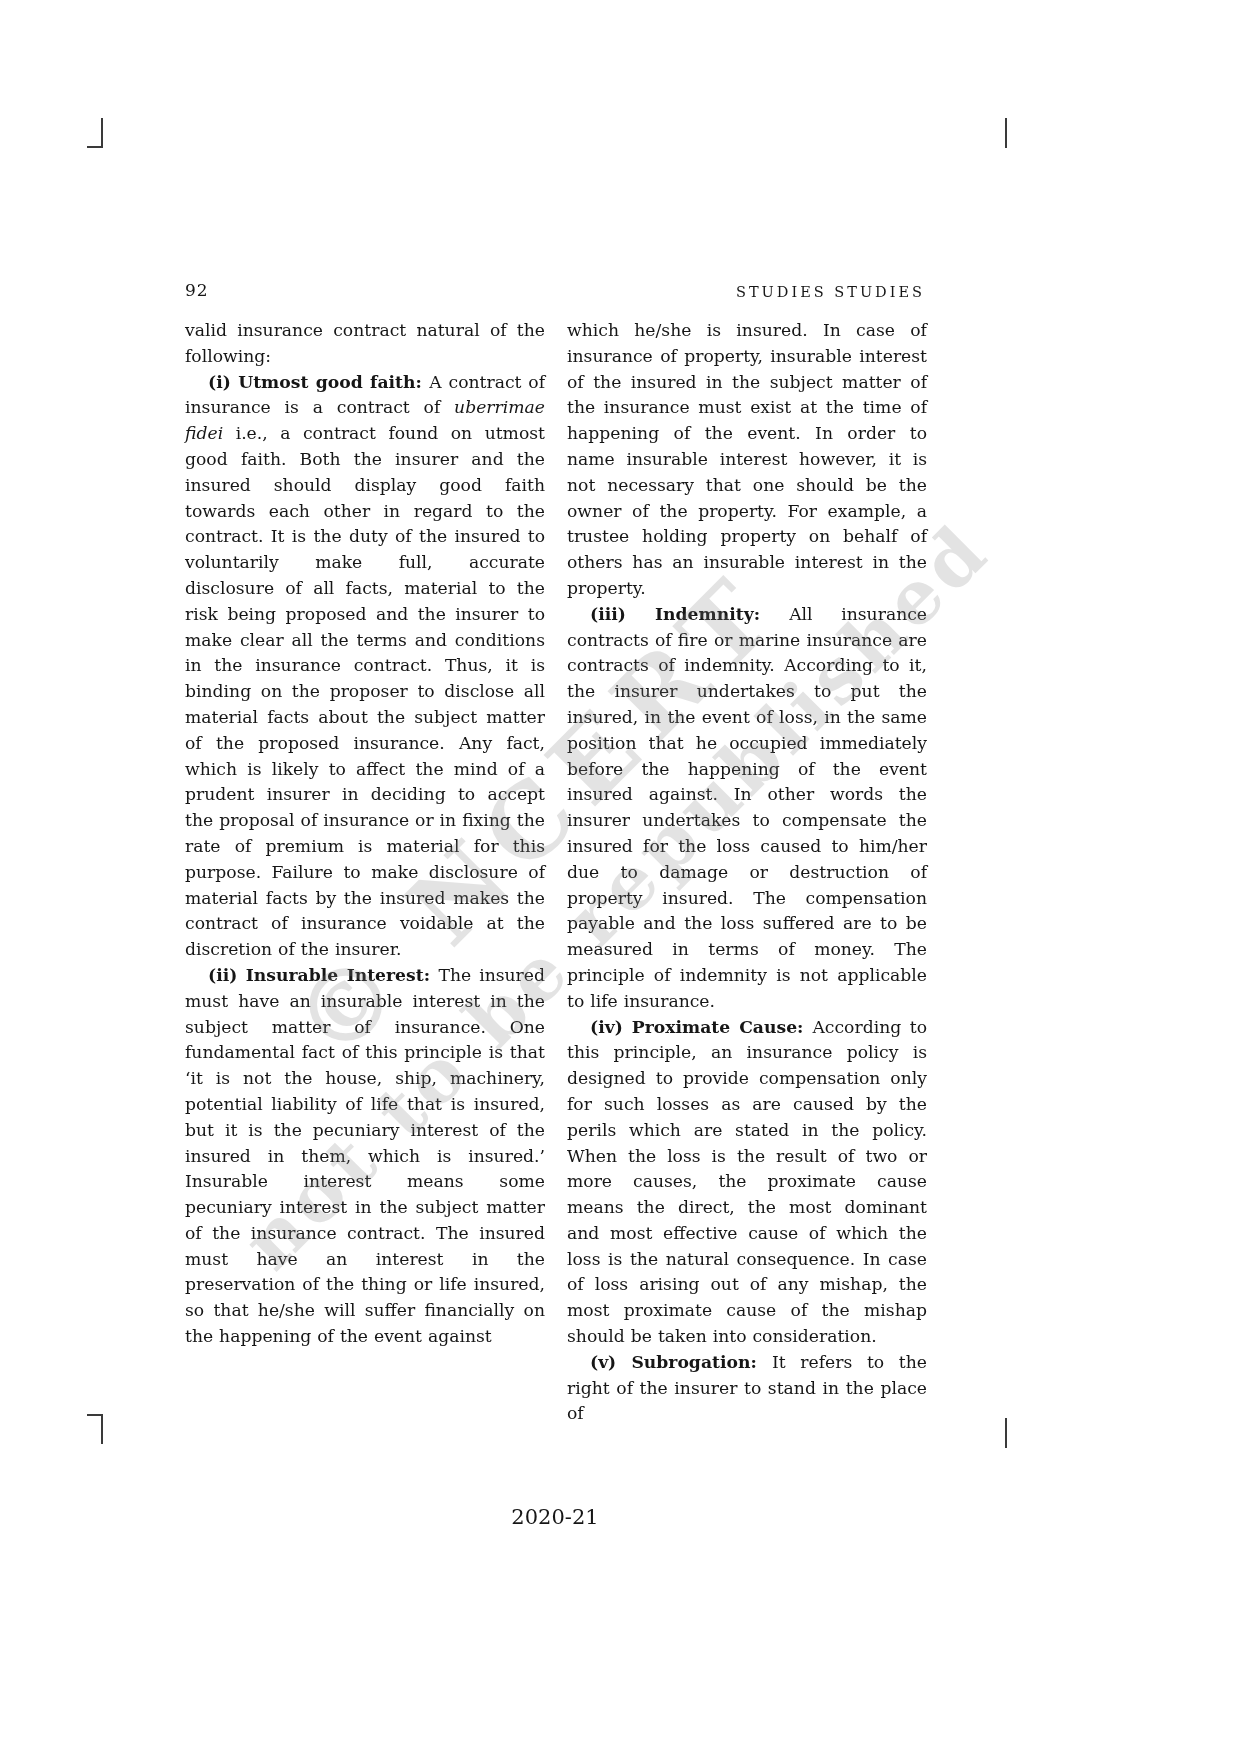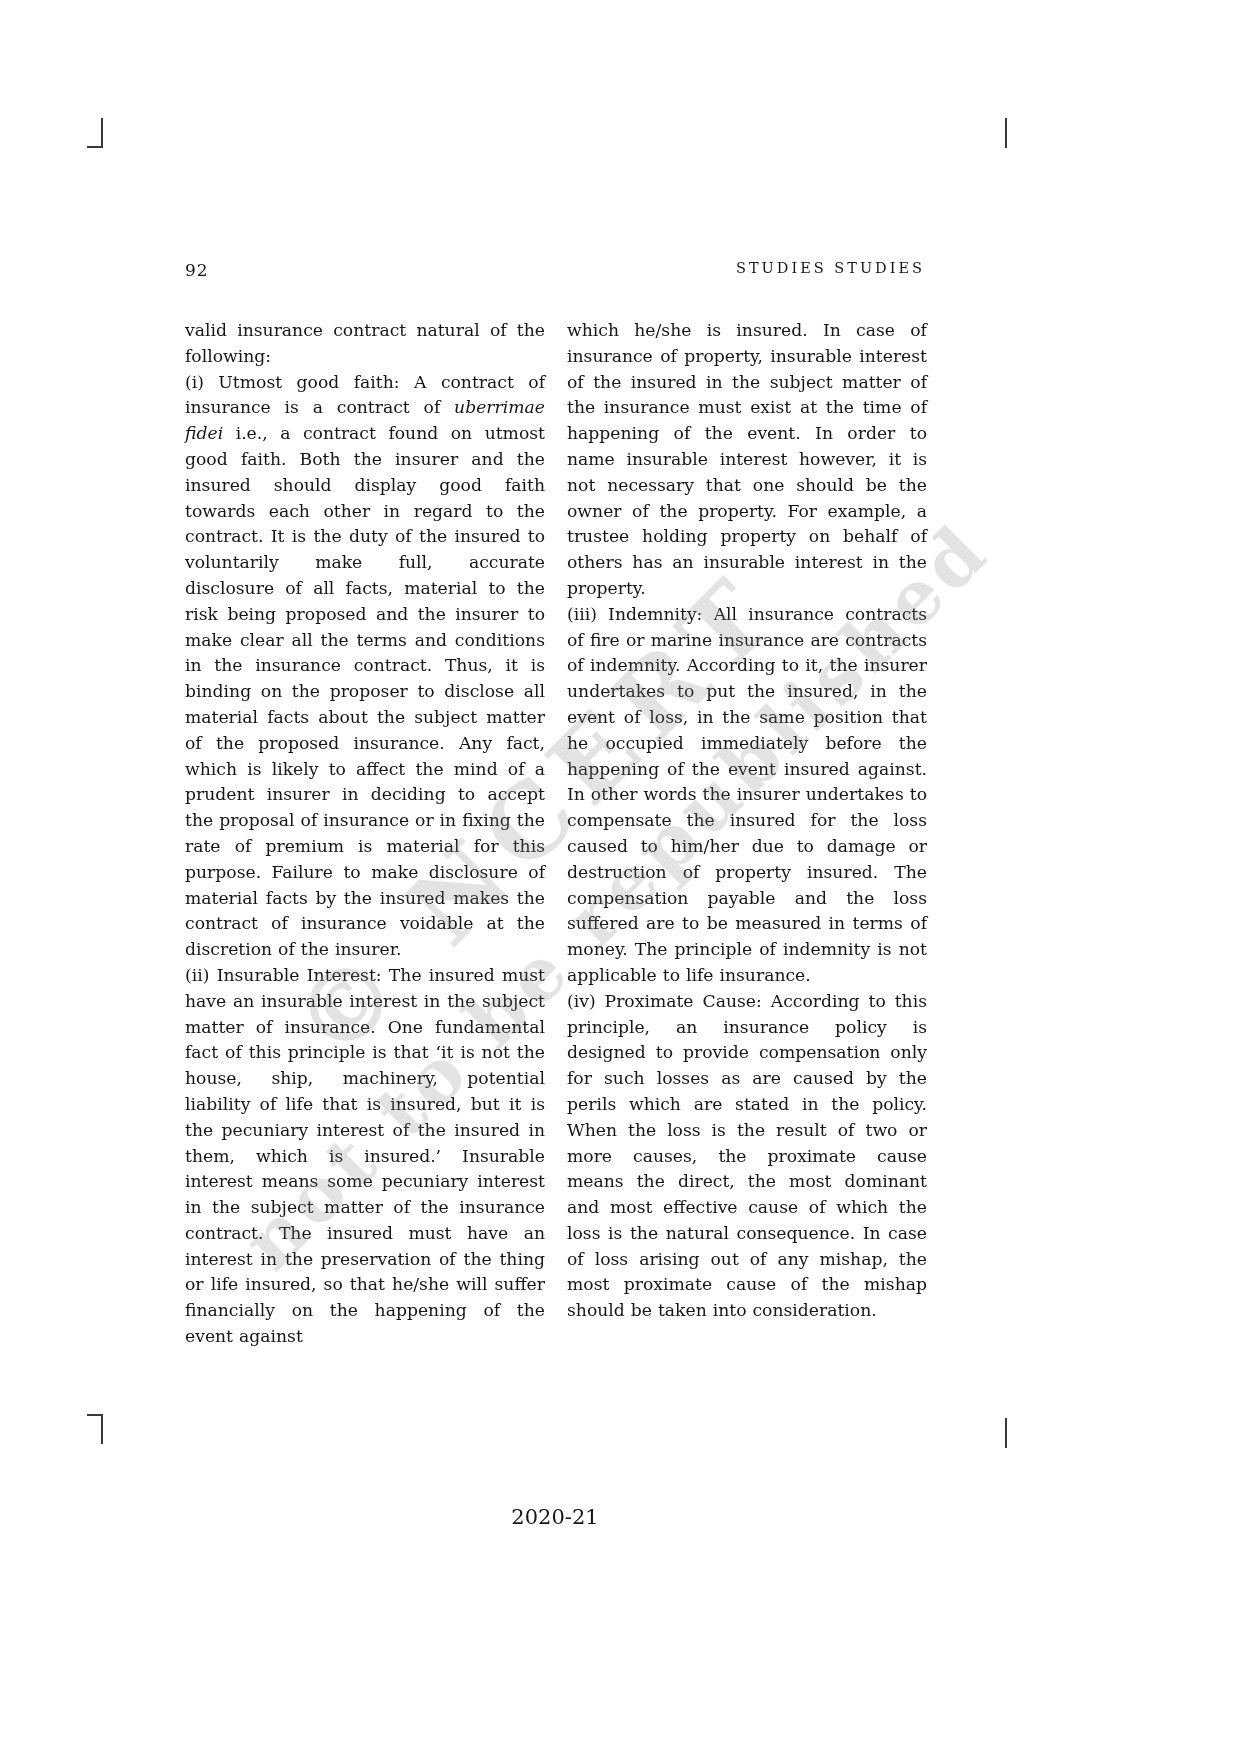--- a/index.html
+++ b/index.html
@@ -15,25 +15,25 @@
     color: #161616;
     overflow: hidden;
   }
   .crop {
     position: absolute;
     background: #3a3a3a;
   }
   .page-header {
     position: absolute;
     left: 185px;
-    top: 260px;
+    top: 280px;
     width: 740px;
     display: flex;
     justify-content: space-between;
-    align-items: flex-start;
+    align-items: flex-end;
   }
   .page-number {
     font-size: 17px;
     letter-spacing: 1px;
   }
   .header-title {
     font-size: 14.5px;
     letter-spacing: 3px;
     font-variant: small-caps;
   }
@@ -51,21 +51,21 @@
   }
   .para {
     margin: 0;
     font-size: 17.2px;
     line-height: 25.8px;
     text-align: justify;
     text-justify: inter-word;
     hyphens: none;
     word-spacing: 0.5px;
   }
-  .para .b { font-weight: 400; }
+  .para .b { font-weight: 700; margin-left: 23px; }
   .para .i { font-style: italic; }
   .watermark {
     position: absolute;
     left: 140px;
     top: 470px;
     width: 860px;
     height: 760px;
     display: flex;
     flex-direction: column;
     justify-content: center;
@@ -116,20 +116,21 @@
 <div class="columns">
   <div class="col" id="col-left">
       <p class="para"><span>valid insurance contract natural of the following:</span></p>
       <p class="para"><span class="b">(i) Utmost good faith: </span><span>A contract of insurance is a contract of </span><span class="i">uberrimae fidei</span><span> i.e., a contract found on utmost good faith. Both the insurer and the insured should display good faith towards each other in regard to the contract. It is the duty of the insured to voluntarily make full, accurate disclosure of all facts, material to the risk being proposed and the insurer to make clear all the terms and conditions in the insurance contract. Thus, it is binding on the proposer to disclose all material facts about the subject matter of the proposed insurance. Any fact, which is likely to affect the mind of a prudent insurer in deciding to accept the proposal of insurance or in fixing the rate of premium is material for this purpose. Failure to make disclosure of material facts by the insured makes the contract of insurance voidable at the discretion of the insurer.</span></p>
       <p class="para"><span class="b">(ii) Insurable Interest: </span><span>The insured must have an insurable interest in the subject matter of insurance. One fundamental fact of this principle is that ‘it is not the house, ship, machinery, potential liability of life that is insured, but it is the pecuniary interest of the insured in them, which is insured.’ Insurable interest means some pecuniary interest in the subject matter of the insurance contract. The insured must have an interest in the preservation of the thing or life insured, so that he/she will suffer financially on the happening of the event against</span></p>
     </div>
   <div class="col" id="col-right">
       <p class="para"><span>which he/she is insured. In case of insurance of property, insurable interest of the insured in the subject matter of the insurance must exist at the time of happening of the event. In order to name insurable interest however, it is not necessary that one should be the owner of the property. For example, a trustee holding property on behalf of others has an insurable interest in the property.</span></p>
       <p class="para"><span class="b">(iii) Indemnity: </span><span>All insurance contracts of fire or marine insurance are contracts of indemnity. According to it, the insurer undertakes to put the insured, in the event of loss, in the same position that he occupied immediately before the happening of the event insured against. In other words the insurer undertakes to compensate the insured for the loss caused to him/her due to damage or destruction of property insured. The compensation payable and the loss suffered are to be measured in terms of money. The principle of indemnity is not applicable to life insurance.</span></p>
       <p class="para"><span class="b">(iv) Proximate Cause: </span><span>According to this principle, an insurance policy is designed to provide compensation only for such losses as are caused by the perils which are stated in the policy. When the loss is the result of two or more causes, the proximate cause means the direct, the most dominant and most effective cause of which the loss is the natural consequence. In case of loss arising out of any mishap, the most proximate cause of the mishap should be taken into consideration.</span></p>
+      <p class="para"><span class="b">(v) Subrogation: </span><span>It refers to the right of the insurer to stand in the place of</span></p>
     </div>
 </div>
 
 <div class="watermark">
   <div class="wm-line1">© NCERT</div>
   <div class="wm-line2">not to be republished</div>
 </div>
 
 <div class="page-footer">
   <span>2020-21</span>

